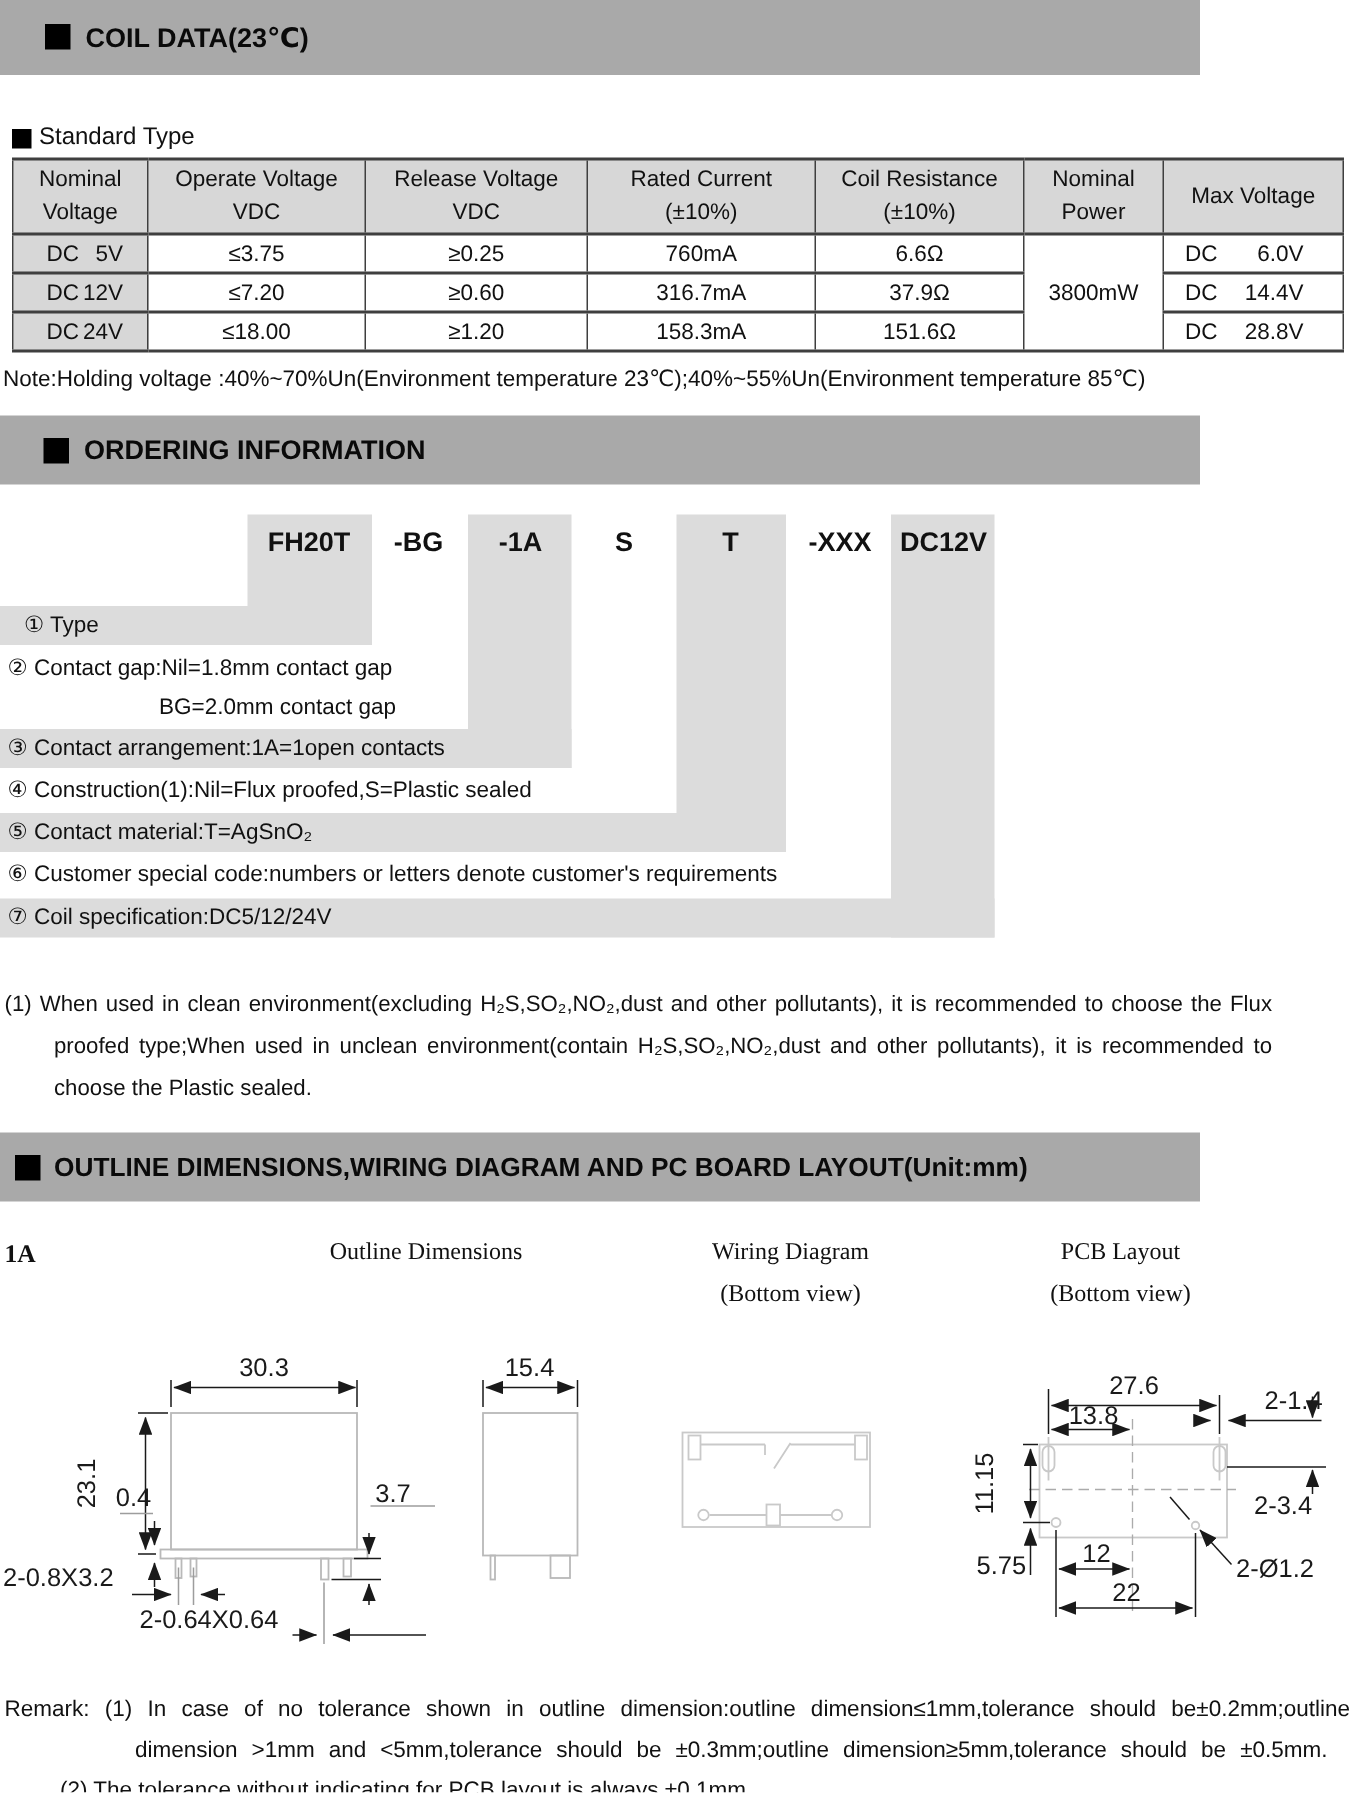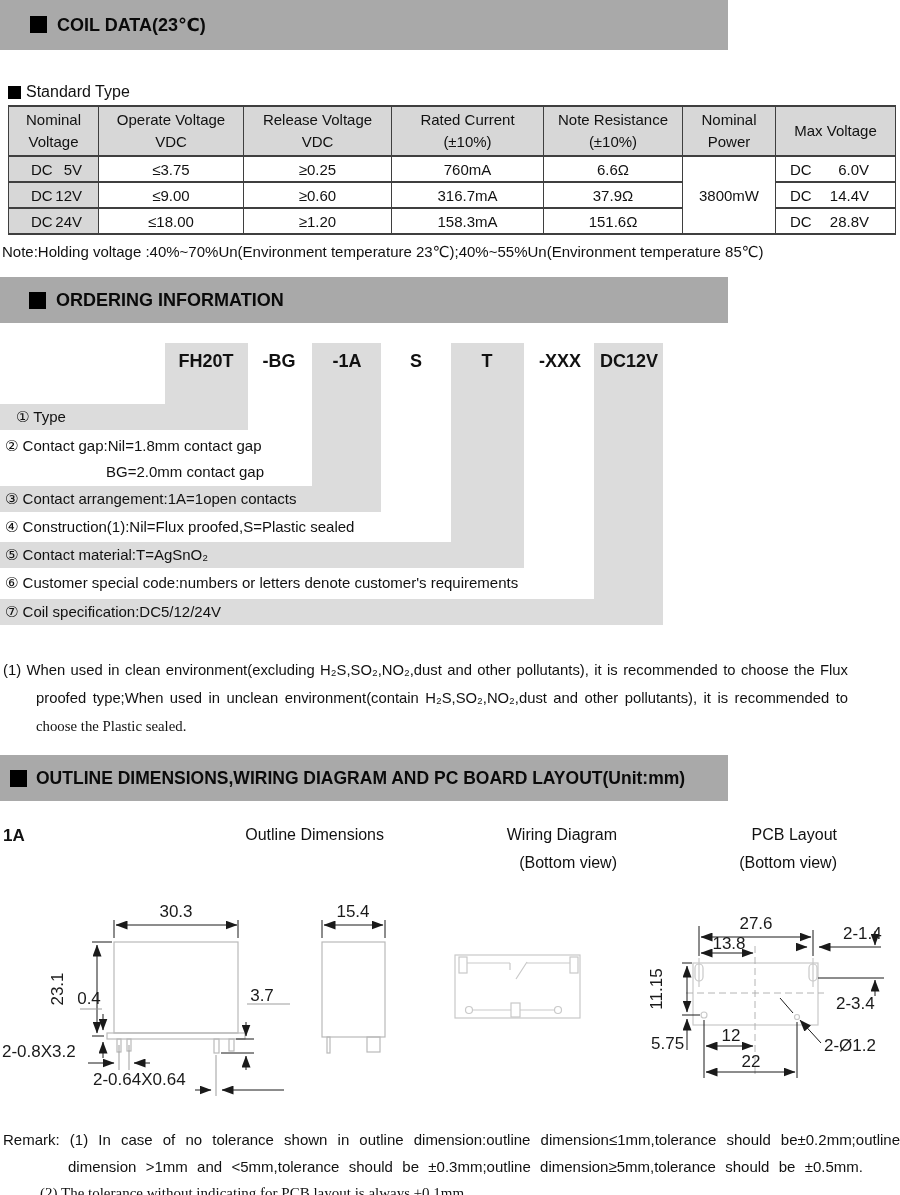--- a/index.html
+++ b/index.html
@@ -1,40 +1,40 @@
 <!DOCTYPE html>
 <html><head>
 <meta charset="utf-8">
 <style>
   html,body{margin:0;padding:0;background:#ffffff;}
   #page{position:relative;width:900px;height:1195px;background:#ffffff;overflow:hidden;
         font-family:"Liberation Sans","DejaVu Sans",sans-serif;color:#111;}
-  .bar{position:absolute;left:0;width:728px;height:46px;background:#a9a9a9;}
+  .bar{position:absolute;left:0;width:800px;height:46px;background:#a9a9a9;}
   .bar .sq{position:absolute;width:17px;height:17px;background:#000;}
   .bar .t{position:absolute;font-weight:bold;font-size:18px;color:#0a0a0a;white-space:nowrap;}
   .abs{position:absolute;}
   
   #coil-table{border-collapse:collapse;table-layout:fixed;font-size:15px;}
   #coil-table td{border:1px solid #3f3f3f;border-top:2px solid #3f3f3f;border-bottom:2px solid #3f3f3f;
                  text-align:center;vertical-align:middle;padding:0;}
   #coil-table .hd{background:#d7d7d7;line-height:22px;}
   #coil-table .rowhd{background:#d7d7d7;}
   #coil-table .split{display:flex;justify-content:space-between;align-items:center;}
   
   .gray{position:absolute;background:#dcdcdc;}
   .code{position:absolute;top:17px;height:28px;line-height:28px;width:100px;
         text-align:center;font-weight:bold;font-size:18px;white-space:nowrap;}
   .oi{position:absolute;height:26px;line-height:26px;font-size:15px;white-space:nowrap;}
   
   .jline{display:block;text-align:justify;text-align-last:justify;white-space:normal;}
-  .nline{display:block;font-family:Liberation Serif, serif;}
+  .nline{display:block;}
   #env-note{position:absolute;left:3px;top:656px;width:845px;font-size:14.8px;line-height:28px;}
   #remark{position:absolute;left:3px;top:1126px;width:897px;font-size:15px;line-height:27px;}
   
-  .dlabel{position:absolute;font-size:16px;text-align:right;white-space:nowrap;}
+  .dlabel{position:absolute;font-size:16px;text-align:center;white-space:nowrap;font-family:Liberation Serif, serif;}
   
   svg text{font-family:"Liberation Sans","DejaVu Sans",sans-serif;font-size:17px;fill:#1a1a1a;}
   .part{stroke:#b9b9b9;fill:none;stroke-width:1.2;}
   .lite{stroke:#c9c9c9;fill:none;stroke-width:1.2;}
   .dim{stroke:#1a1a1a;fill:none;stroke-width:1;}
   .lead{stroke:#9d9d9d;fill:none;stroke-width:1;}
   .cl{stroke:#ababab;fill:none;stroke-width:0.9;stroke-dasharray:7,4;}
 </style>
 </head>
 <body>
@@ -71,21 +71,21 @@
         </td>
         <td class="hd">
           <div>Release Voltage</div>
             <div>VDC</div>
         </td>
         <td class="hd">
           <div>Rated Current</div>
             <div>(±10%)</div>
         </td>
         <td class="hd">
-          <div>Note Resistance</div>
+          <div>Coil Resistance</div>
             <div>(±10%)</div>
         </td>
         <td class="hd">
           <div>Nominal</div>
             <div>Power</div>
         </td>
         <td class="hd">
           <div>Max Voltage</div>
         </td>
       </tr>
@@ -108,21 +108,21 @@
             </div>
         </td>
       </tr>
       <tr style="height:26px;">
         <td class="rowhd">
           <div class="split" style="padding:0 16px 0 22px;">
               <span>DC</span>
               <span>12V</span>
             </div>
         </td>
-        <td>≤9.00</td>
+        <td>≤7.20</td>
         <td>≥0.60</td>
         <td>316.7mA</td>
         <td>37.9Ω</td>
         <td>
           <div class="split" style="padding:0 26px 0 14px;">
               <span>DC</span>
               <span>14.4V</span>
             </div>
         </td>
       </tr>
@@ -304,17 +304,17 @@
     <text x="662" y="989" text-anchor="middle" transform="rotate(-90 662 989)">11.15</text>
     <text x="651" y="1049">5.75</text>
     <text x="731" y="1041" text-anchor="middle">12</text>
     <text x="751" y="1067" text-anchor="middle">22</text>
     <text x="836" y="1009">2-3.4</text>
     <text x="824" y="1051">2-Ø1.2</text>
   </svg>
 
   <div id="remark">
     <span class="jline" style="width:897px;">Remark: (1) In case of no tolerance shown in outline dimension:outline dimension≤1mm,tolerance should be±0.2mm;outline</span>
-    <span class="jline" style="width:795px;margin-left:65px;">dimension &gt;1mm and &lt;5mm,tolerance should be ±0.3mm;outline dimension≥5mm,tolerance should be ±0.5mm.</span>
+    <span class="jline" style="width:795px;margin-left:87px;">dimension &gt;1mm and &lt;5mm,tolerance should be ±0.3mm;outline dimension≥5mm,tolerance should be ±0.5mm.</span>
     <span class="nline" style="margin-left:37px;">(2) The tolerance without indicating for PCB layout is always ±0.1mm.</span>
   </div>
 
 </div>
 
 </body></html>

